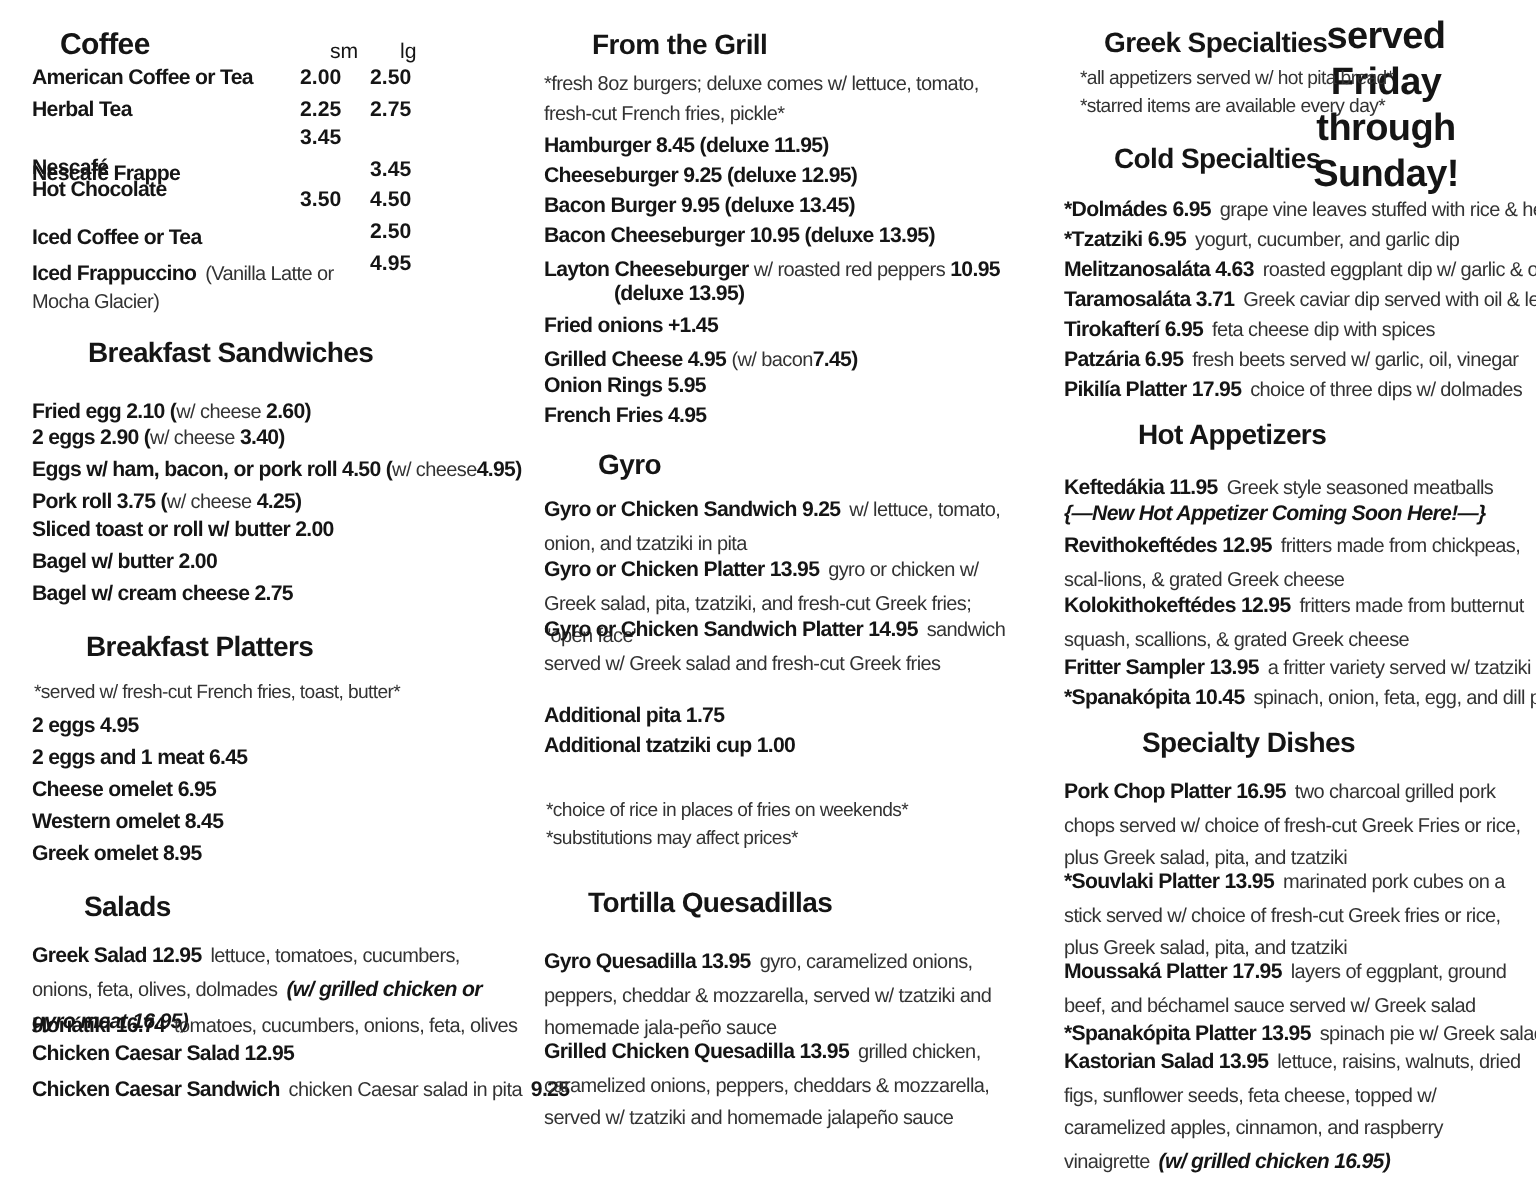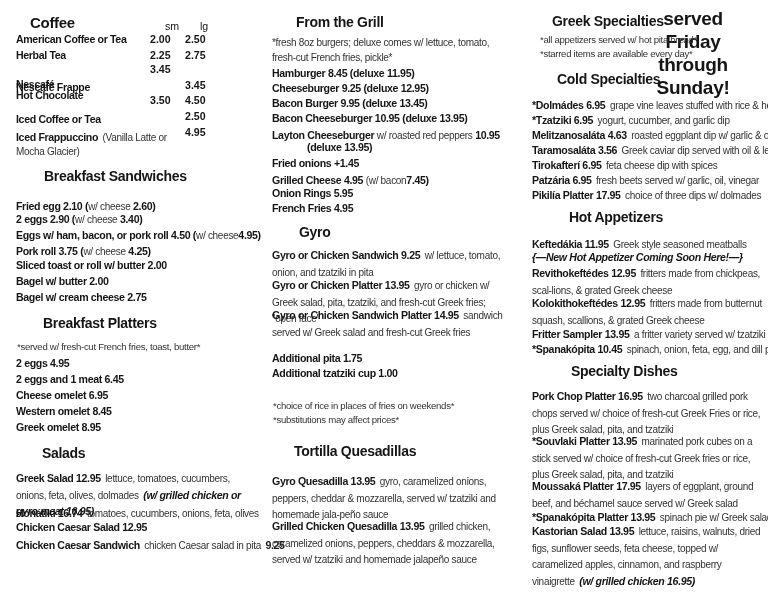--- a/index.html
+++ b/index.html
@@ -142,21 +142,21 @@
 <div class="col c3">
   <div class="h" style="left:20px;top:13px">Greek Specialties</div>
   <div class="note" style="left:8px;top:34px">*all appetizers served w/ hot pita bread*</div>
   <div class="note" style="left:8px;top:48px">*starred items are available every day*</div>
 
   <div class="h" style="left:25px;top:71px">Cold Specialties</div>
   <div>
     <div class="line" style="top:97px"><span class="b">*Dolmádes 6.95</span> <span class="i">grape vine leaves stuffed with rice &amp; herbs</span></div>
     <div class="line" style="top:112px"><span class="b">*Tzatziki 6.95</span> <span class="i">yogurt, cucumber, and garlic dip</span></div>
     <div class="line" style="top:127px"><span class="b">Melitzanosaláta 4.63</span> <span class="i">roasted eggplant dip w/ garlic &amp; olive oil</span></div>
-    <div class="line" style="top:142px"><span class="b">Taramosaláta 3.56</span> <span class="i">Greek caviar dip served with oil &amp; lemon</span></div>
+    <div class="line" style="top:142px"><span class="b">Taramosaláta 3.71</span> <span class="i">Greek caviar dip served with oil &amp; lemon</span></div>
     <div class="line" style="top:157px"><span class="b">Tirokafterí 6.95</span> <span class="i">feta cheese dip with spices</span></div>
     <div class="line" style="top:172px"><span class="b">Patzária 6.95</span> <span class="i">fresh beets served w/ garlic, oil, vinegar</span></div>
     <div class="line" style="top:187px"><span class="b">Pikilía Platter 17.95</span> <span class="i">choice of three dips w/ dolmades</span></div>
   </div>
 
   <div class="h" style="left:37px;top:209px">Hot Appetizers</div>
   <div>
     <div class="line" style="top:236px"><span class="b">Keftedákia 11.95</span> <span class="i">Greek style seasoned meatballs</span></div>
     <div class="line b bi" style="top:251px">{—New Hot Appetizer Coming Soon Here!—}</div>
     <div class="wrap" style="top:265px;width:230px"><span class="b">Revithokeftédes 12.95</span> <span class="i">fritters made from chickpeas, scal-lions, &amp; grated Greek cheese</span></div>

